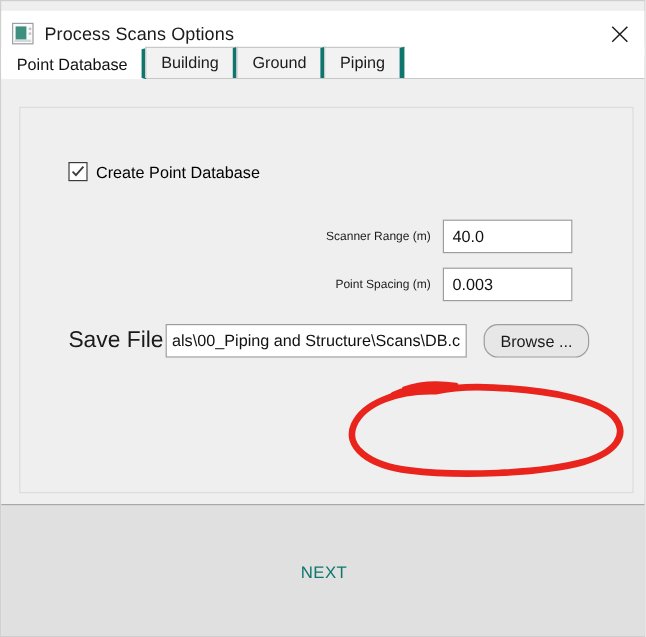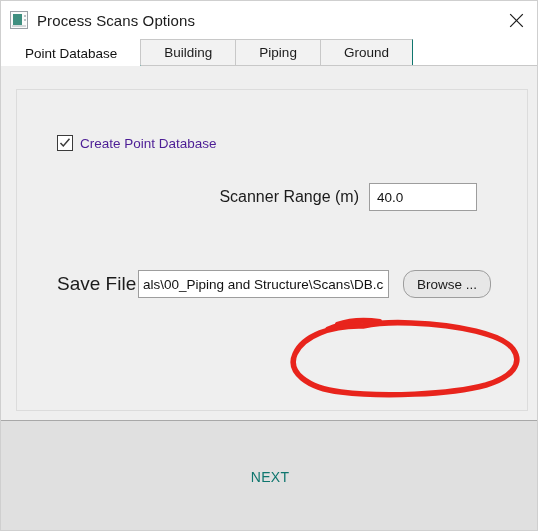--- a/index.html
+++ b/index.html
@@ -21,21 +21,21 @@
     height: 531px;
     background: #efefef;
     box-sizing: border-box;
     border: 1px solid #cfcfcf;
     overflow: hidden;
   }
 
   
   .titlebar {
     position: absolute;
-    left: 0; top: 0;
+    left: 0; top: 8px;
     width: 538px;
     height: 38px;
     background: #ffffff;
     display: flex;
     align-items: center;
   }
   .title-icon {
     width: 18px;
     height: 18px;
     margin-left: 9px;
@@ -91,30 +91,30 @@
     height: 27px;
     background: #ffffff;
     border-bottom: 1px solid #c8c8c8;
     box-sizing: border-box;
     display: flex;
     align-items: flex-end;
   }
   .tab {
     height: 26px;
     line-height: 26px;
-    padding: 0 23px;
+    padding: 0 12px;
     font-size: 13.5px;
     color: #1b1b1b;
     box-sizing: border-box;
     text-align: center;
     cursor: default;
     white-space: nowrap;
     background: #f2f2f2;
     border-left: 1px solid #c8c8c8;
-    border-right: 1px solid #0f766e;
+    border-right: 4px solid #0f766e;
     border-top: 1px solid #c8c8c8;
     margin-right: -1px;
   }
   .tab.active {
     background: #ffffff;
     border-left: 1px solid transparent;
     border-top: 1px solid transparent;
     border-bottom: 1px solid #ffffff;
     margin-bottom: -1px;
     color: #111111;
@@ -156,35 +156,35 @@
     flex: none;
     margin-right: 7px;
     cursor: default;
   }
   .checkbox.dark { border: 1px solid #3b3b3b; }
   .checkbox.blue { border: 1px solid #2f7fd1; }
   .checkbox svg { position: absolute; left: 1px; top: 1px; }
 
   .chk-label {
     font-size: 13.5px;
-    color: #4c1d95;
+    color: #000000;
     white-space: nowrap;
   }
 
   
   .field-row {
     position: absolute;
     display: flex;
     align-items: center;
   }
   .field-row.scanner { left: 0px; top: 93px; width: 460px; justify-content: flex-end; }
   .field-row.spacing { left: 0px; top: 133px; width: 460px; justify-content: flex-end; }
 
   .field-label {
-    font-size: 16px;
+    font-size: 10px;
     color: #1b1b1b;
     margin-right: 10px;
     white-space: nowrap;
   }
   .textinput {
     box-sizing: border-box;
     border: 1px solid #9d9d9d;
     background: #ffffff;
     font-family: "Liberation Sans", sans-serif;
     font-size: 13.5px;
@@ -283,41 +283,45 @@
       <svg width="15" height="15" viewBox="0 0 15 15" aria-hidden="true">
         <line x1="1.2" y1="1.2" x2="13.8" y2="13.8" stroke="#1b1b1b" stroke-width="1.2"></line>
         <line x1="13.8" y1="1.2" x2="1.2" y2="13.8" stroke="#1b1b1b" stroke-width="1.2"></line>
       </svg>
     </div>
   </div>
 
   <div class="tabstrip">
     <div class="tab active">Point Database</div>
     <div class="tab">Building</div>
+    <div class="tab">Ground</div>
     <div class="tab">Piping</div>
-    <div class="tab">Ground</div>
   </div>
 
   <div class="content">
     <div class="groupbox">
 
       <div class="chk-row top">
         <div class="checkbox dark">
           <svg width="12" height="12" viewBox="0 0 12 12" aria-hidden="true">
             <polyline points="1.5,6 4.3,9 10.5,1.8" fill="none" stroke="#3b3b3b" stroke-width="1.5"></polyline>
           </svg>
         </div>
         <span class="chk-label">Create Point Database</span>
       </div>
 
       <div class="field-row scanner">
         <span class="field-label">Scanner Range (m)</span>
         <input class="textinput num" type="text" value="40.0" style="">
       </div>
 
+      <div class="field-row spacing">
+        <span class="field-label">Point Spacing (m)</span>
+        <input class="textinput num" type="text" value="0.003" style="">
+      </div>
 
       <div class="savefile-row">
         <span class="savefile-label">Save File</span>
         <input class="textinput path" type="text" value="als\00_Piping and Structure\Scans\DB.c3DB" style="">
         <button class="browse-btn" type="button">Browse ...</button>
       </div>
 
 
     </div>
   </div>

